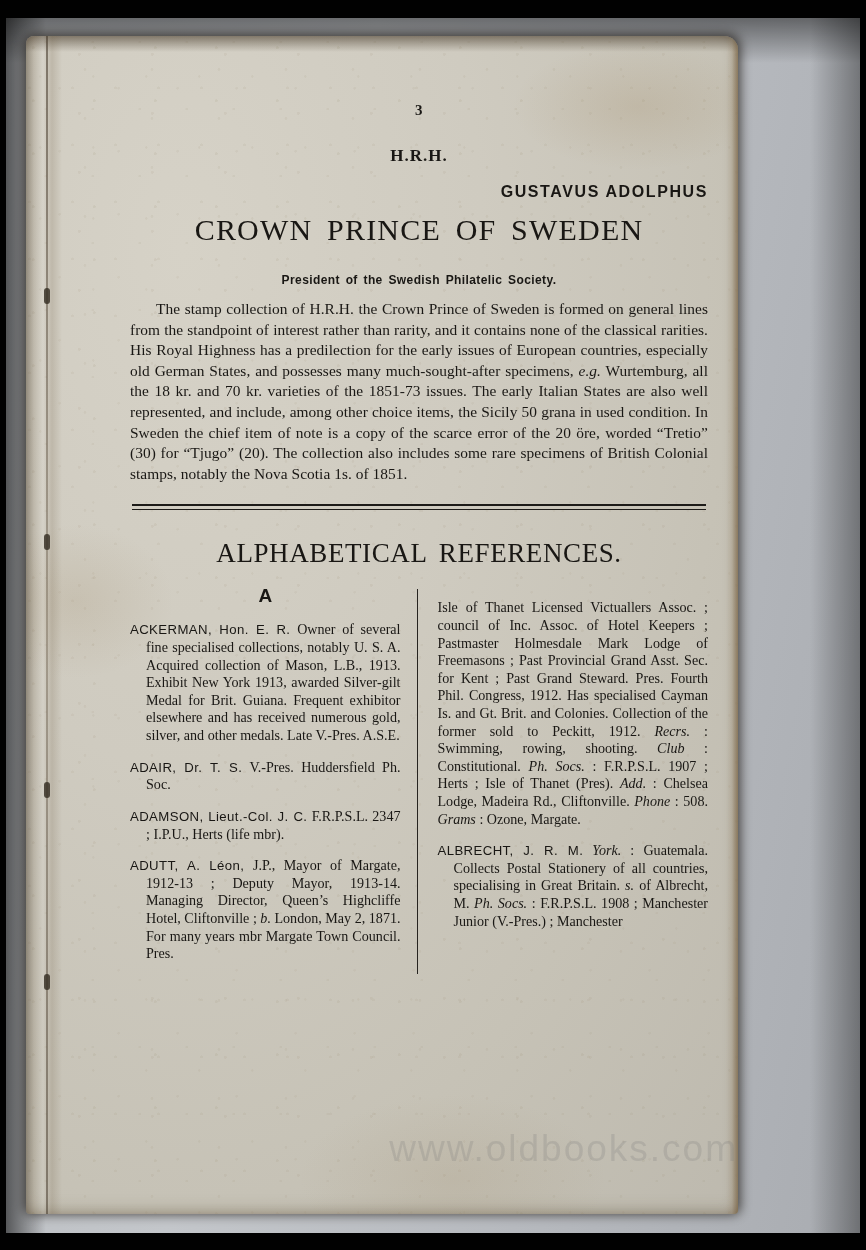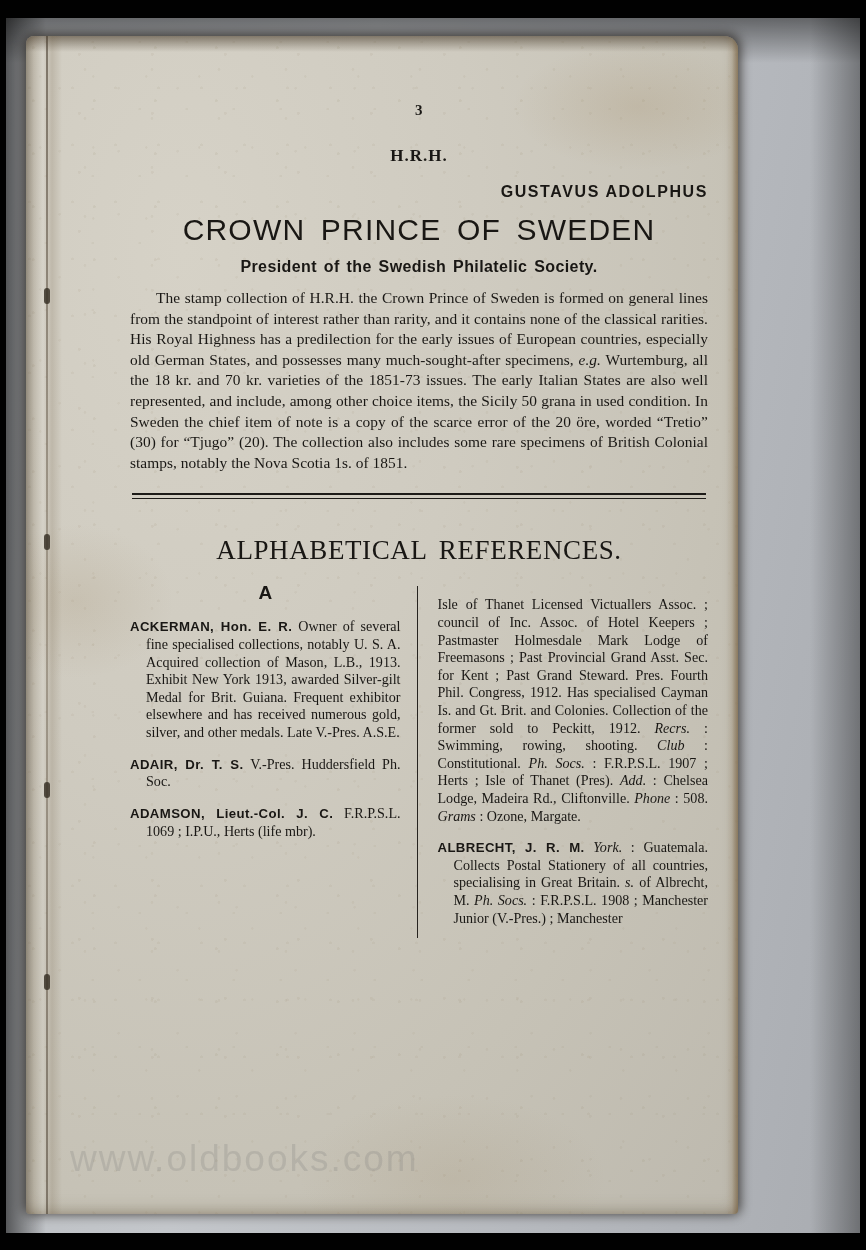--- a/index.html
+++ b/index.html
@@ -151,34 +151,34 @@
   .sub-name {
     text-align: right;
     font-family: "Liberation Sans", sans-serif;
     font-weight: bold;
     font-size: 16px;
     letter-spacing: 1.6px;
     margin-top: 17px;
   }
   .main-title {
     text-align: center;
-    font-family: Liberation Sans, sans-serif;
+    font-family: Liberation Serif, serif;
     font-size: 30px;
     letter-spacing: 1.2px;
     word-spacing: 6px;
     margin-top: 12px;
   }
   .role {
     text-align: center;
     font-family: "Liberation Sans", sans-serif;
     font-weight: bold;
-    font-size: 16px;
+    font-size: 12px;
     letter-spacing: .4px;
     word-spacing: 2px;
-    margin-top: 11px;
+    margin-top: 26px;
   }
   .body-par {
     font-family: "Liberation Serif", serif;
     font-size: 15.4px;
     line-height: 20.6px;
     text-align: justify;
     text-align-last: left;
     margin-top: 13px;
     letter-spacing: .05px;
   }
@@ -191,21 +191,21 @@
   }
   #rule-block .r1 { height: 2px; background: #1d1b18; }
   #rule-block .r2 { height: 1px; background: #1d1b18; margin-top: 3px; }
 
   .section-title {
     text-align: center;
     font-family: "Liberation Serif", serif;
     font-size: 27px;
     letter-spacing: .6px;
     word-spacing: 5px;
-    margin-top: 36px;
+    margin-top: 28px;
   }
 
   
   #columns {
     display: flex;
     margin-top: 16px;
     position: relative;
   }
   #col-left  { width: 278px; padding-right: 16px; }
   #col-right { width: 278px; padding-left: 20px; }
@@ -228,48 +228,47 @@
     font-size: 14.1px;
     line-height: 17.6px;
     text-align: justify;
     text-align-last: left;
     margin-bottom: 9px;
     padding-left: 16px;
     text-indent: -16px;
   }
   .entry .nm {
     font-family: "Liberation Sans", sans-serif;
-    font-weight: bold;
+    font-weight: normal;
     font-size: 13.2px;
     letter-spacing: .4px;
   }
   .entry em { font-style: italic; }
   .cont {
     font-family: "Liberation Serif", serif;
     font-size: 14.1px;
     line-height: 17.6px;
     text-align: justify;
     text-align-last: left;
     margin-bottom: 9px;
   }
   .cont em { font-style: italic; }
 
   
   #watermark {
     position: absolute;
     left: 0;
-    bottom: 34px;
+    bottom: 44px;
     width: 100%;
-    text-align: left;
+    text-align: right;
     font-family: "Liberation Sans", sans-serif;
     font-size: 37px;
     letter-spacing: 2px;
     color: rgba(120,118,118,.22);
     pointer-events: none;
-    padding-left: 44px;
   }
 </style>
 </head>
 <body>
 
 <div id="photo-backdrop">
   <div id="surface">
     <div id="surface-shade"></div>
   </div>
 
@@ -317,23 +316,27 @@
             <span>Owner of several fine specialised collections, notably U. S. A. Acquired collection of Mason, L.B., 1913. Exhibit New York 1913, awarded Silver-gilt Medal for Brit. Guiana. Frequent exhibitor elsewhere and has received numerous gold, silver, and other medals. Late V.-Pres. A.S.E.</span>
           </p>
 
           <p class="entry">
             <span class="nm">ADAIR, Dr. T. S.</span>
             <span>V.-Pres. Huddersfield Ph. Soc.</span>
           </p>
 
           <p class="entry">
             <span class="nm">ADAMSON, Lieut.-Col. J. C.</span>
-            <span>F.R.P.S.L. 1069 ; I.P.U., Herts (life mbr).</span>
-          </p>
-
+            <span>F.R.P.S.L. 2347 ; I.P.U., Herts (life mbr).</span>
+          </p>
+
+          <p class="entry">
+            <span class="nm">ADUTT, A. Léon,</span>
+            <span>J.P., Mayor of Margate, 1912-13 ; Deputy Mayor, 1913-14. Managing Director, Queen’s Highcliffe Hotel, Cliftonville ; <em>b.</em> London, May 2, 1871. For many years mbr Margate Town Council. Pres.</span>
+          </p>
         </div>
 
         <div id="col-divider"></div>
 
         <div id="col-right">
           <p class="cont">Isle of Thanet Licensed Victuallers Assoc. ; council of Inc. Assoc. of Hotel Keepers ; Pastmaster Holmesdale Mark Lodge of Freemasons ; Past Provincial Grand Asst. Sec. for Kent ; Past Grand Steward. Pres. Fourth Phil. Congress, 1912. Has specialised Cayman Is. and Gt. Brit. and Colonies. Collection of the former sold to Peckitt, 1912. <em>Recrs.</em> : Swimming, rowing, shooting. <em>Club</em> : Constitutional. <em>Ph. Socs.</em> : F.R.P.S.L. 1907 ; Herts ; Isle of Thanet (Pres). <em>Add.</em> : Chelsea Lodge, Madeira Rd., Cliftonville. <em>Phone</em> : 508. <em>Grams</em> : Ozone, Margate.</p>
 
           <p class="entry">
             <span class="nm">ALBRECHT, J. R. M.</span>
             <span><em>York.</em> : Guatemala. Collects Postal Stationery of all countries, specialising in Great Britain. <em>s.</em> of Albrecht, M. <em>Ph. Socs.</em> : F.R.P.S.L. 1908 ; Manchester Junior (V.-Pres.) ; Manchester</span>

